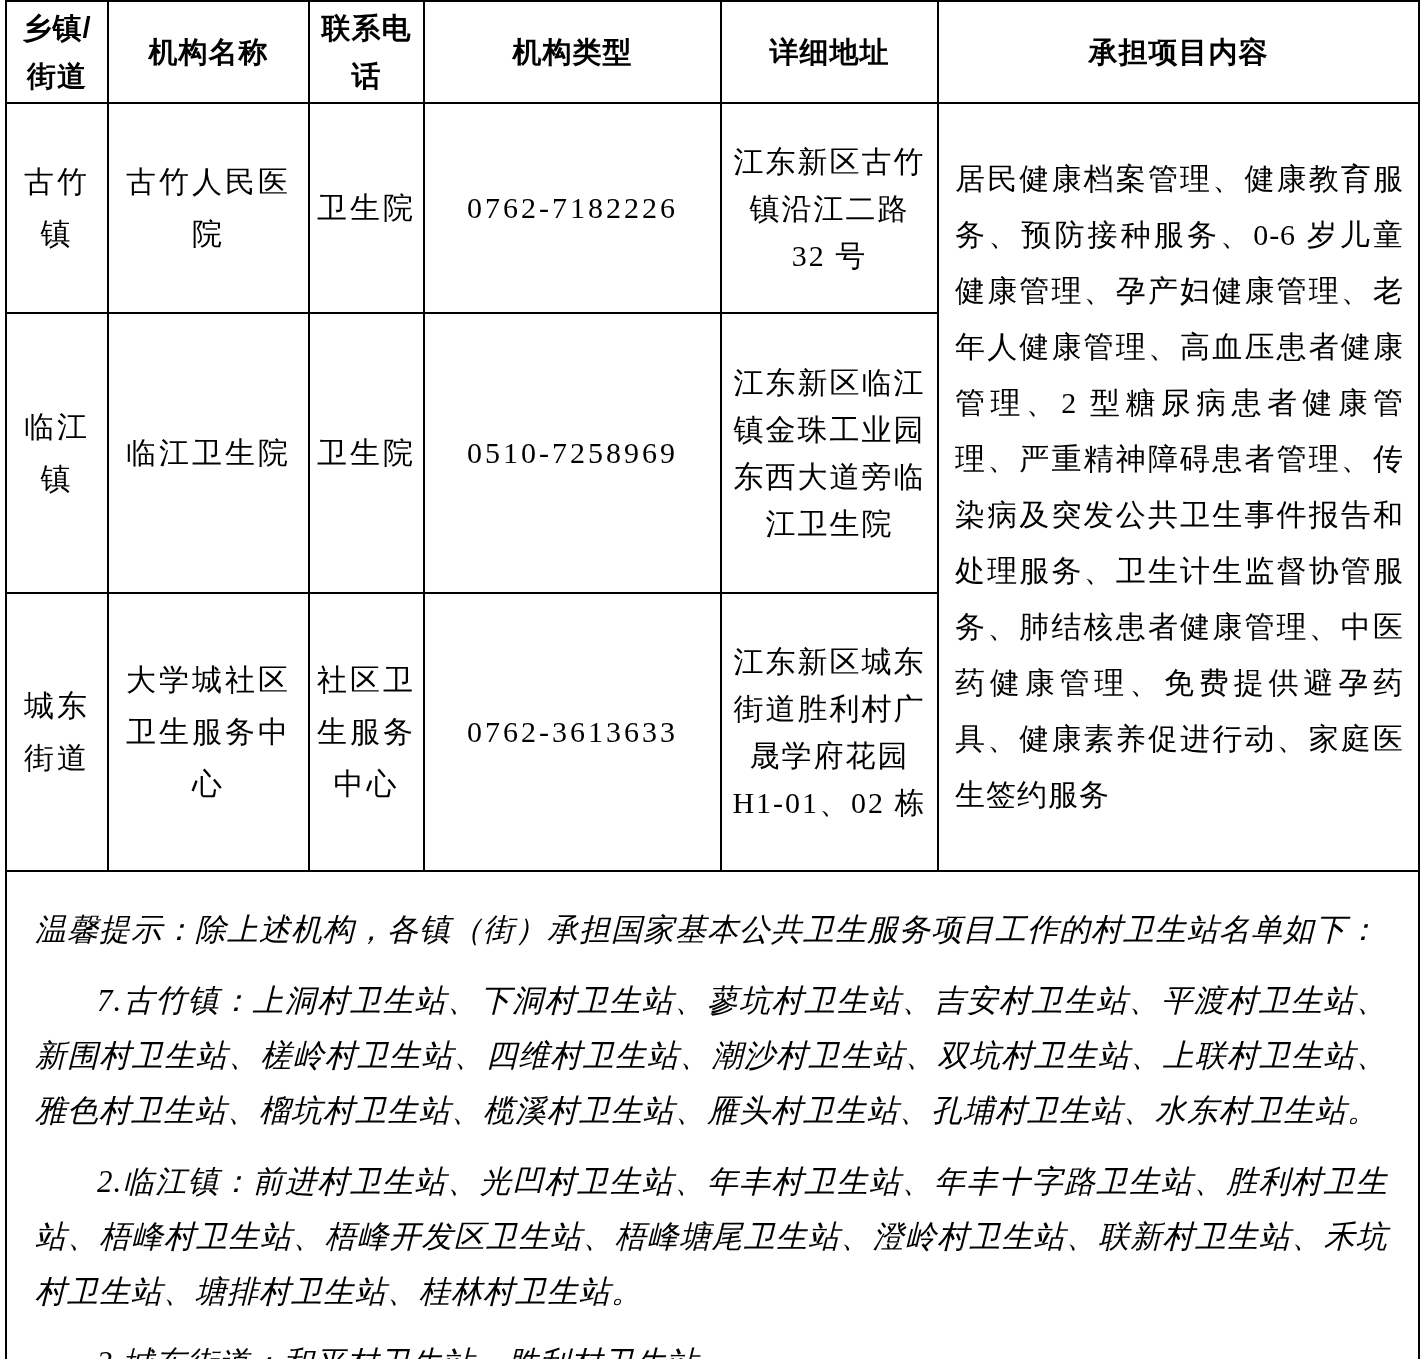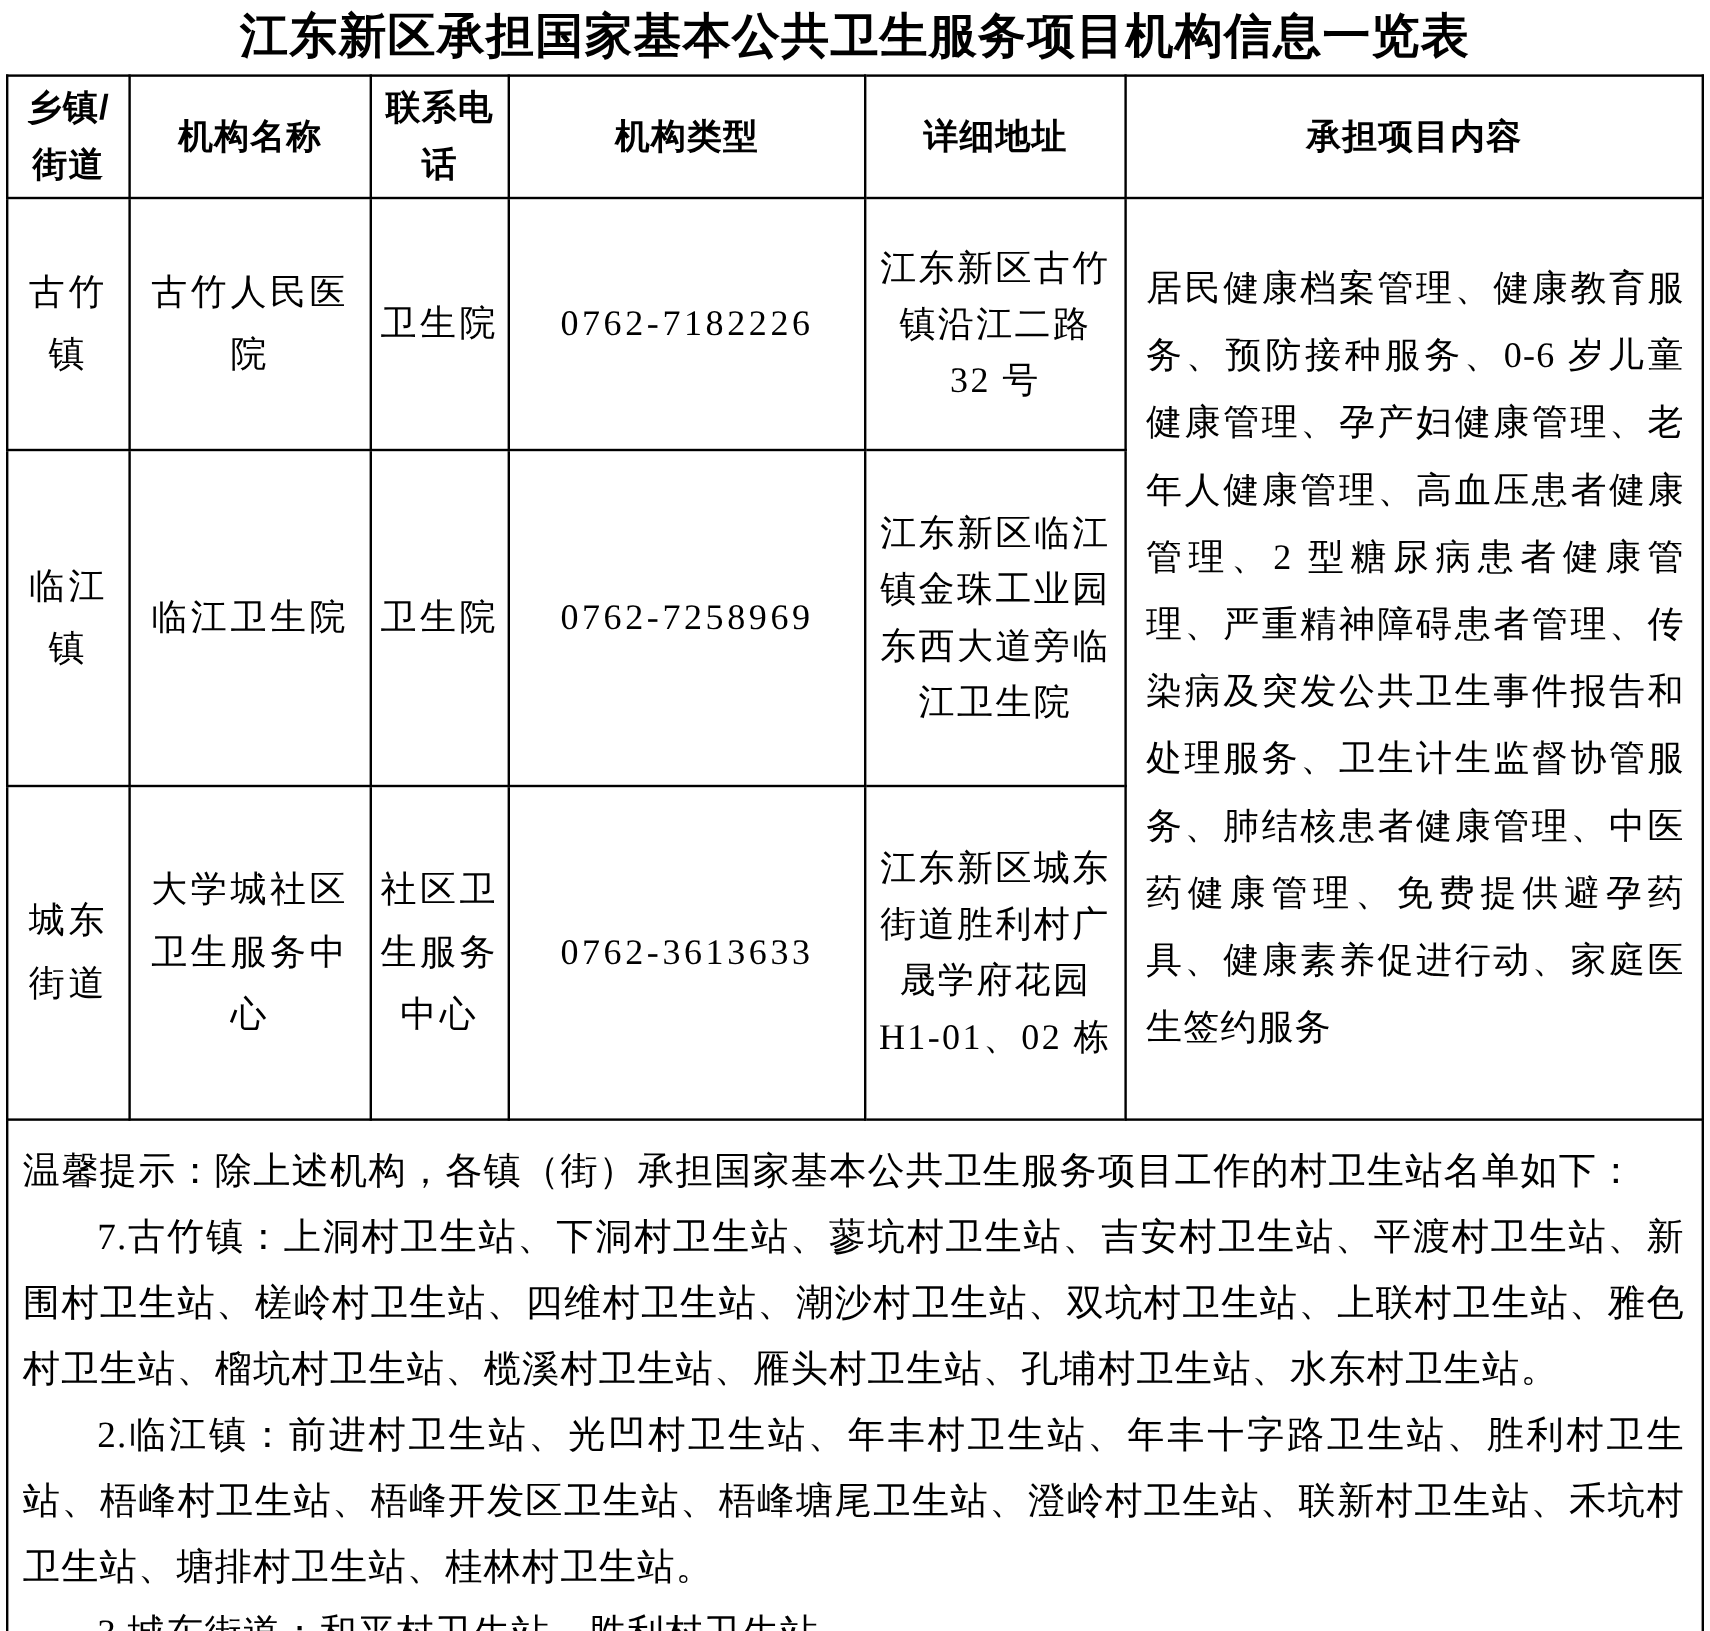--- a/index.html
+++ b/index.html
@@ -71,34 +71,34 @@
     text-align: justify;
     vertical-align: middle;
     padding: 8px 14px 8px 16px;
     border-radius: 25px;
   }
   tr.footer-row td {
     vertical-align: top;
     padding: 14px 14px 10px 12px;
   }
   .footer-para {
-    margin: 0;
+    margin: 16px;
     font-size: 31px;
     line-height: 55px;
     letter-spacing: 1px;
     text-align: justify;
+    font-style: italic;
   }
   .footer-para.indent { text-indent: 2em; }
 </style>
 </head>
 <body>
 
 <div class="page">
 
-  <h1 class="doc-title">江东新区承担国家基本公共卫生服务项目机构信息一览表</h1>
 
   <table class="inst-table">
     <colgroup>
       <col style="width:102px">
       <col style="width:201px">
       <col style="width:115px">
       <col style="width:297px">
       <col style="width:217px">
       <col style="width:481px">
     </colgroup>
@@ -118,21 +118,21 @@
         <td class="cell-center">古竹人民医院</td>
         <td class="cell-center">卫生院</td>
         <td class="cell-center">0762-7182226</td>
         <td class="cell-center cell-addr">江东新区古竹镇沿江二路 32 号</td>
         <td class="cell-services" rowspan="3">居民健康档案管理、健康教育服务、预防接种服务、0-6 岁儿童健康管理、孕产妇健康管理、老年人健康管理、高血压患者健康管理、2 型糖尿病患者健康管理、严重精神障碍患者管理、传染病及突发公共卫生事件报告和处理服务、卫生计生监督协管服务、肺结核患者健康管理、中医药健康管理、免费提供避孕药具、健康素养促进行动、家庭医生签约服务</td>
       </tr>
       <tr class="body-row-2">
         <td class="cell-center">临江镇</td>
         <td class="cell-center">临江卫生院</td>
         <td class="cell-center">卫生院</td>
-        <td class="cell-center">0762-7258969</td>
+        <td class="cell-center">0510-7258969</td>
         <td class="cell-center cell-addr">江东新区临江镇金珠工业园东西大道旁临江卫生院</td>
       </tr>
       <tr class="body-row-3">
         <td class="cell-center">城东街道</td>
         <td class="cell-center">大学城社区卫生服务中心</td>
         <td class="cell-center">社区卫生服务中心</td>
         <td class="cell-center">0762-3613633</td>
         <td class="cell-center cell-addr">江东新区城东街道胜利村广晟学府花园 H1-01、02 栋</td>
       </tr>
       <tr class="footer-row">

